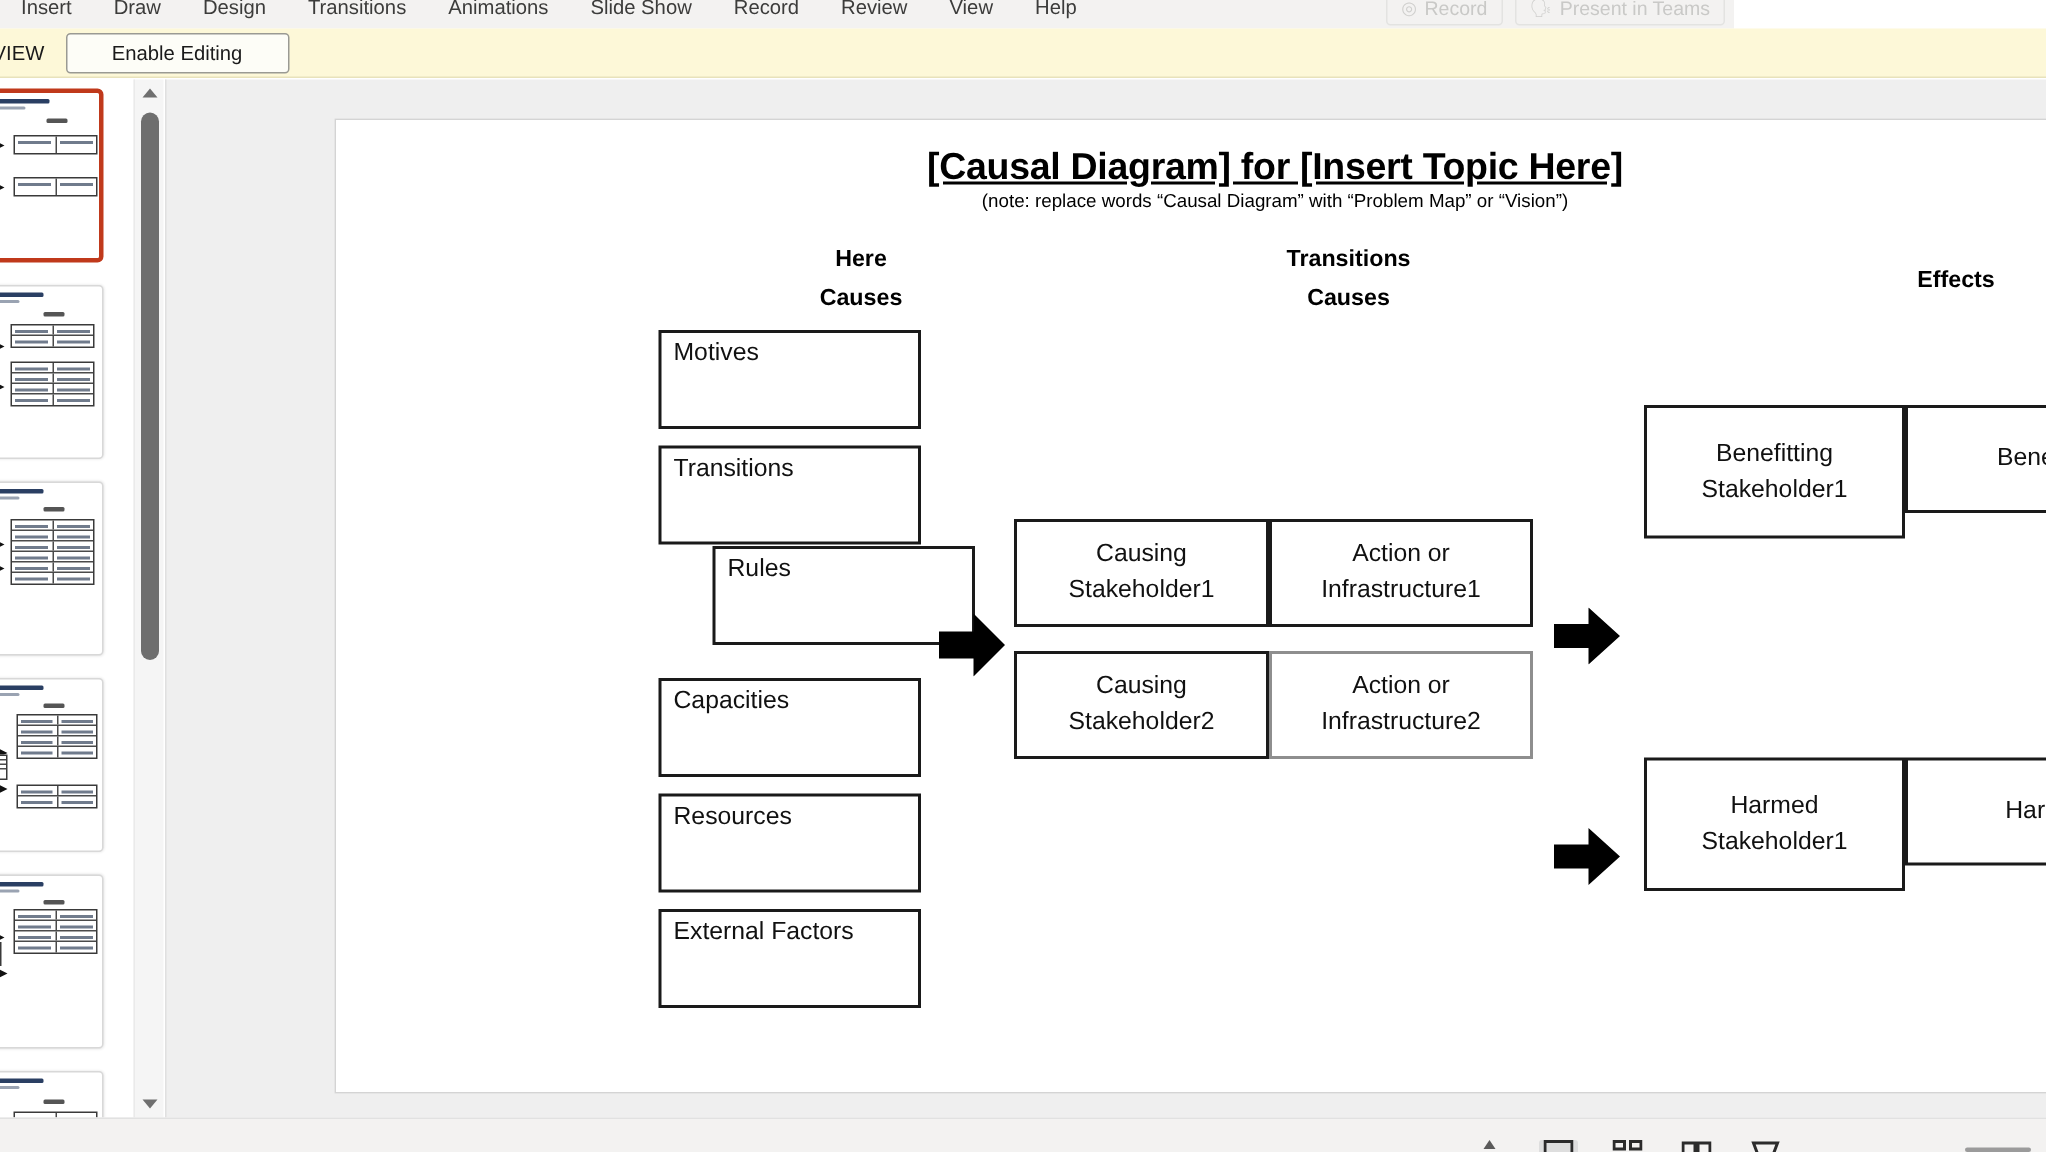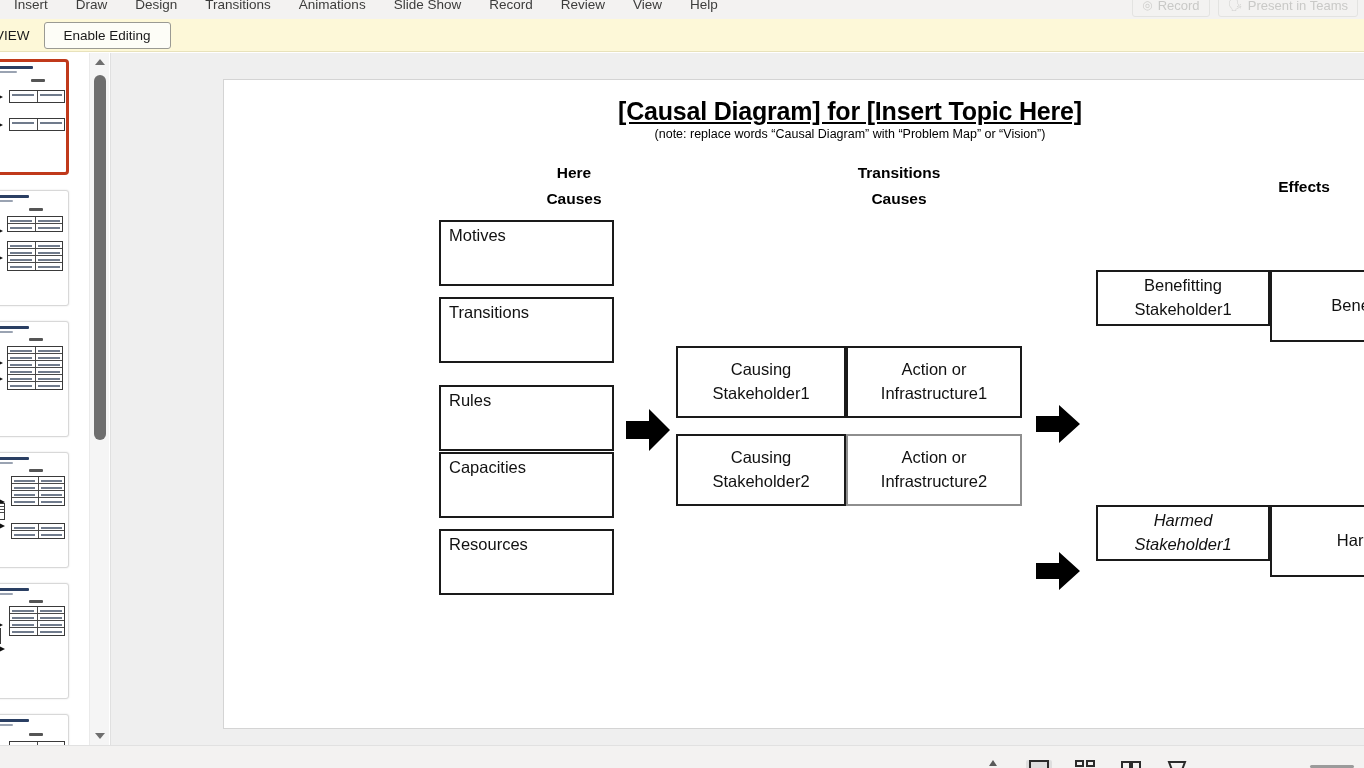--- a/index.html
+++ b/index.html
@@ -5,21 +5,21 @@
   * { box-sizing: border-box; margin: 0; padding: 0; }
   html, body {
     width: 1364px; height: 768px;
     overflow: hidden;
     font-family: "Liberation Sans", sans-serif;
     background: #ffffff;
   }
 
   
   .ribbon-strip {
-    position: absolute; left: 0; top: 0; width: 1364px; height: 19px;
+    position: absolute; left: 0; top: 0; width: 1156px; height: 19px;
     background: #f3f2f1;
     overflow: hidden;
   }
   .ribbon-tabs {
     position: absolute; left: 0; top: -9px;
     display: flex; align-items: center; gap: 0px;
     height: 28px;
   }
   .ribbon-tab {
     font-size: 13.5px; color: #3c3c3b;
@@ -51,21 +51,21 @@
   }
   .pv-msg {
     font-size: 13px; color: #1a1a1a; text-decoration: underline;
     margin-left: 14px; white-space: nowrap;
   }
   .pv-enable {
     margin-left: 14px;
     font-size: 13.5px; color: #1a1a1a;
     background: #fdfdf7;
     border: 1px solid #9a9a93; border-radius: 3px;
-    padding: 5px 19px; white-space: nowrap;
+    padding: 5px 30px; white-space: nowrap;
   }
 
   
   .thumb-panel {
     position: absolute; left: 0; top: 53px; width: 109px; height: 692px;
     background: #ffffff;
     overflow: hidden;
   }
   .thumb-list {
     position: absolute; left: 0; top: 0; width: 88px;
@@ -173,21 +173,21 @@
   }
 
   
   .rc { left: 215px; width: 175px; height: 66px; }
 
   
   .ic-left  { width: 170px; height: 72px; left: 452px; }
   .ic-right { width: 176px; height: 72px; left: 622px; }
 
   
-  .ef-left  { width: 174px; height: 56px; left: 872px; }
+  .ef-left  { width: 174px; height: 89px; left: 872px; }
   .ef-right { width: 174px; height: 72px; left: 1046px; }
 
   
   .barrow { position: absolute; }
   .barrow svg { display: block; }
 
   
   .status-bar {
     position: absolute; left: 0; bottom: 0; width: 1364px; height: 23px;
     background: #f3f2f1; border-top: 1px solid #e1e1e1;
@@ -451,28 +451,31 @@
       <div>Causes</div>
     </div>
     <div class="col-head effects">Effects</div>
 
     <div class="box rc" style="top:140px;">
       <span class="txt-tl">Motives</span>
     </div>
     <div class="box rc" style="top:217px;">
       <span class="txt-tl">Transitions</span>
     </div>
-    <div class="box rc" style="top:305px;">
+    <div class="box rc" style="top:284px;margin-left:36px;">
       <span class="txt-tl">Rules</span>
     </div>
     <div class="box rc" style="top:449px;">
       <span class="txt-tl">Resources</span>
     </div>
     <div class="box rc" style="top:372px;">
       <span class="txt-tl">Capacities</span>
+    </div>
+    <div class="box rc" style="top:526px;">
+      <span class="txt-tl">External Factors</span>
     </div>
 
     <div class="barrow" style="left:402px; top:329px;">
       <svg width="44" height="42" viewBox="0 0 44 42" aria-hidden="true">
         <polygon points="0,12 23,12 23,0 44,21 23,42 23,30 0,30" fill="#000000"></polygon>
       </svg>
     </div>
 
     <div class="box ic-left" style="top:266px;">
       <span class="txt-c">Causing<br>Stakeholder1</span>
@@ -500,21 +503,21 @@
       </svg>
     </div>
 
     <div class="box ef-left" style="top:190px;">
       <span class="txt-c">Benefitting<br>Stakeholder1</span>
     </div>
     <div class="box ef-right" style="top:190px;">
       <span class="txt-c">Benefit</span>
     </div>
 
-    <div class="box ef-left" style="top:425px;font-style:italic;">
+    <div class="box ef-left" style="top:425px;">
       <span class="txt-c">Harmed<br>Stakeholder1</span>
     </div>
     <div class="box ef-right" style="top:425px;">
       <span class="txt-c">Harm</span>
     </div>
 
   </div>
 </div>
 
 <div class="status-bar">

